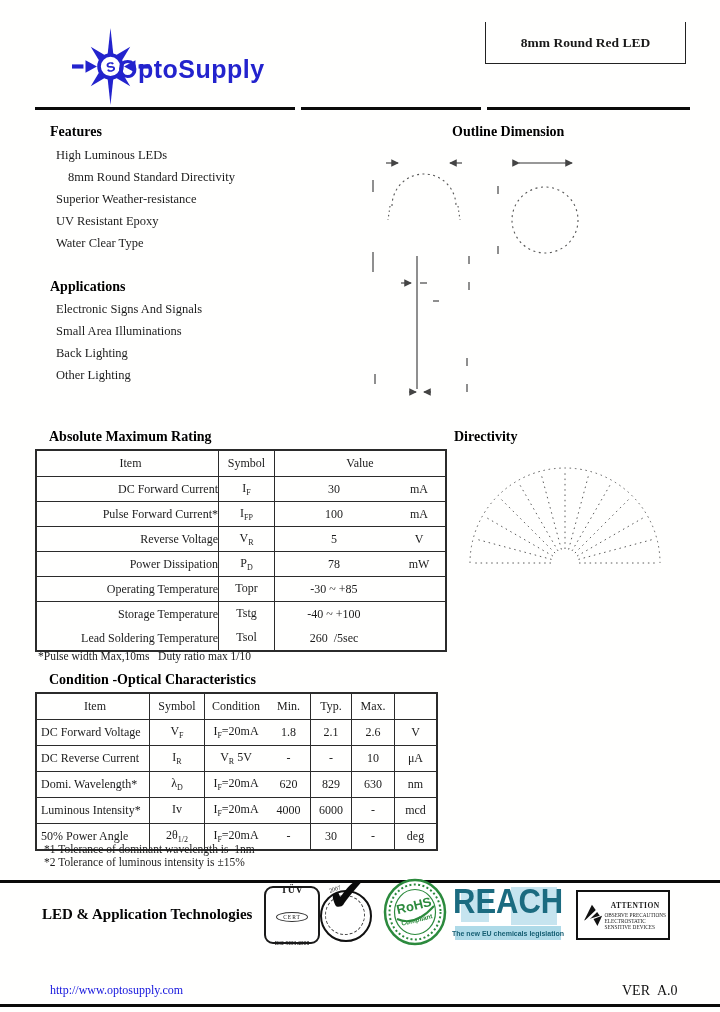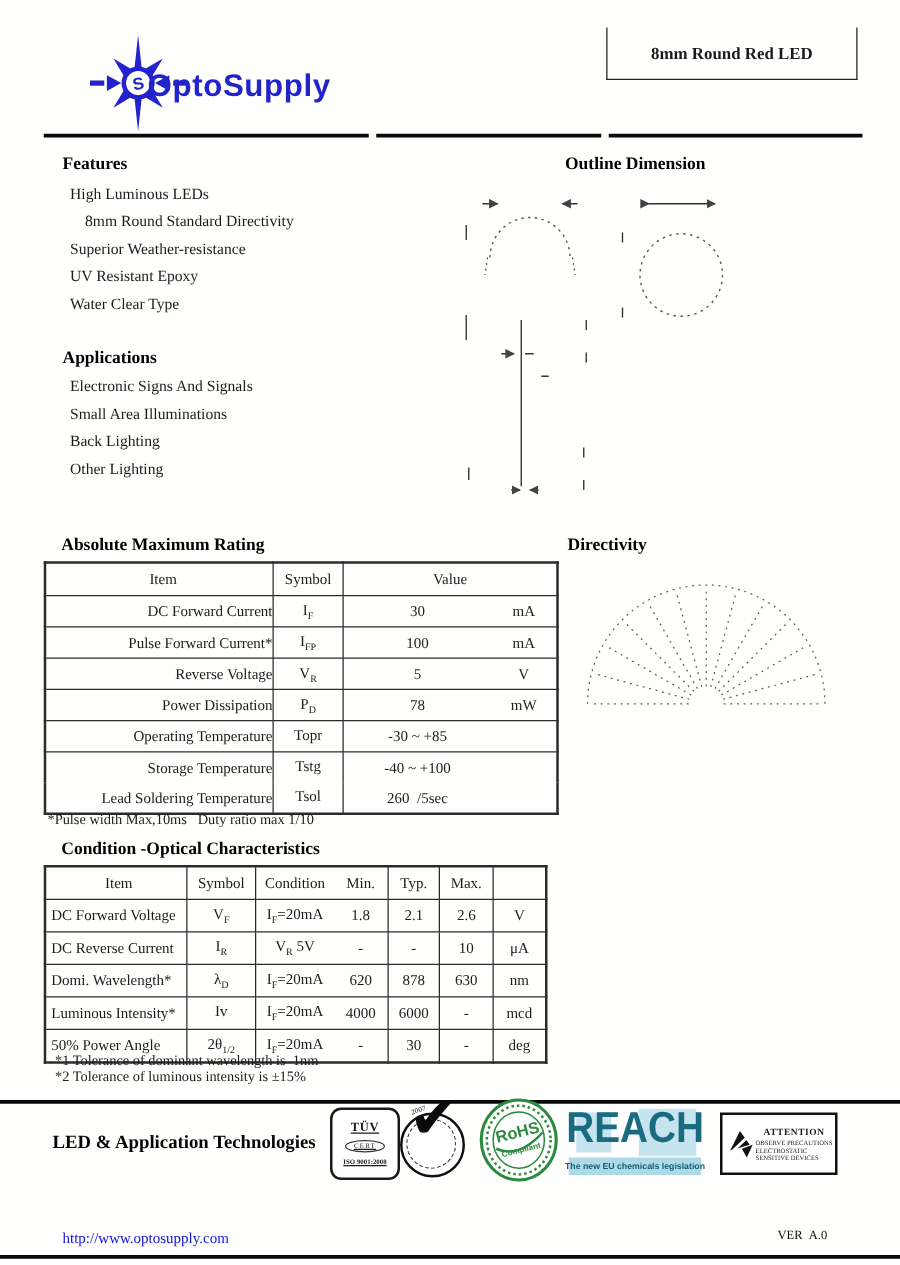--- a/index.html
+++ b/index.html
@@ -40,21 +40,21 @@
   .eoc .cond{width:62px;text-align:center;}
   .eoc .min{flex:1;text-align:center;}
   .eoc .c-typ{width:40px;}
   .eoc .c-max{width:42px;}
   .eoc .c-unit{width:41px;}
   sub{font-size:8px;}
   
   .tagline{position:absolute;left:42px;top:906px;font-weight:bold;font-size:15px;color:#050505;}
   .badge{position:absolute;}
   .tuv{left:264px;top:886px;width:52px;height:54px;border:2px solid #1a1a1a;border-radius:9px;
-       display:flex;flex-direction:column;align-items:center;justify-content:center;gap:4px;background:#fff;text-decoration:underline;}
+       display:flex;flex-direction:column;align-items:center;justify-content:center;gap:17px;background:#fff;}
   .tuv .t1{font-weight:bold;font-size:10px;letter-spacing:.5px;}
   .tuv .oval{border:1px solid #333;border-radius:50%;font-size:5.5px;padding:1px 6px;letter-spacing:1px;}
   .tuv .iso{font-size:5.5px;font-weight:bold;margin-top:1px;}
   .chk{left:319px;top:884px;width:56px;height:58px;}
   .chk .circle{position:absolute;left:1px;top:6px;width:48px;height:48px;border:2px solid #111;
                border-radius:50%;background:#fff;}
   .chk .inner{position:absolute;left:6px;top:11px;width:38px;height:38px;border:1px dashed #444;border-radius:50%;}
   .chk .mark{position:absolute;left:8px;top:-14px;font-size:48px;font-weight:bold;color:#0a0a0a;
              font-family:"DejaVu Sans",sans-serif;line-height:1;}
   .chk .yr{position:absolute;left:10px;top:2px;font-size:6px;transform:rotate(-18deg);color:#111;}
@@ -66,21 +66,21 @@
   .reach .band{position:absolute;left:2px;bottom:4px;width:106px;height:14px;background:#aedae8;
                display:flex;align-items:center;justify-content:center;}
   .reach .band span{font-family:"Liberation Sans",sans-serif;font-weight:bold;font-size:7px;
                     color:#155e72;white-space:nowrap;}
   .esd{left:576px;top:890px;width:90px;height:46px;border:2px solid #111;background:#fff;
        display:flex;align-items:center;}
   .esd .txt{flex:1;padding-right:2px;}
   .esd .att{font-size:7.5px;font-weight:bold;letter-spacing:.5px;text-align:center;margin-bottom:2px;}
   .esd .ln{font-size:5.3px;line-height:6px;color:#222;white-space:nowrap;}
   .url{position:absolute;left:50px;top:983px;font-size:12px;color:#1414dd;text-decoration:none;}
-  .ver{position:absolute;left:622px;top:983px;font-size:10px;color:#111;}
+  .ver{position:absolute;left:622px;top:983px;font-size:14px;color:#111;}
 </style>
 </head>
 <body>
 
 <div class="page">
 
   <svg class="abs" style="left:72px;top:28px" width="78" height="78" viewBox="0 0 75 75">
     <g fill="#2323cd">
       <polygon points="37,0 41,37 37,74 33,37"></polygon>
       <polygon points="56,18 47,33 41,27"></polygon>
@@ -307,21 +307,21 @@
     </tr>
     <tr>
       <td class="c-item">Domi. Wavelength*</td>
       <td class="c-sym"><span>λ</span><sub>D</sub></td>
       <td class="c-cm">
             <div class="flexcell">
               <span class="cond"><span>I</span><sub>F</sub><span>=20mA</span></span>
               <span class="min">620</span>
             </div>
           </td>
-      <td class="c-typ">878</td>
+      <td class="c-typ">829</td>
       <td class="c-max">630</td>
       <td class="c-unit">nm</td>
     </tr>
     <tr>
       <td class="c-item">Luminous Intensity*</td>
       <td class="c-sym"><span>Iv</span><sub></sub></td>
       <td class="c-cm">
             <div class="flexcell">
               <span class="cond"><span>I</span><sub>F</sub><span>=20mA</span></span>
               <span class="min">4000</span>

